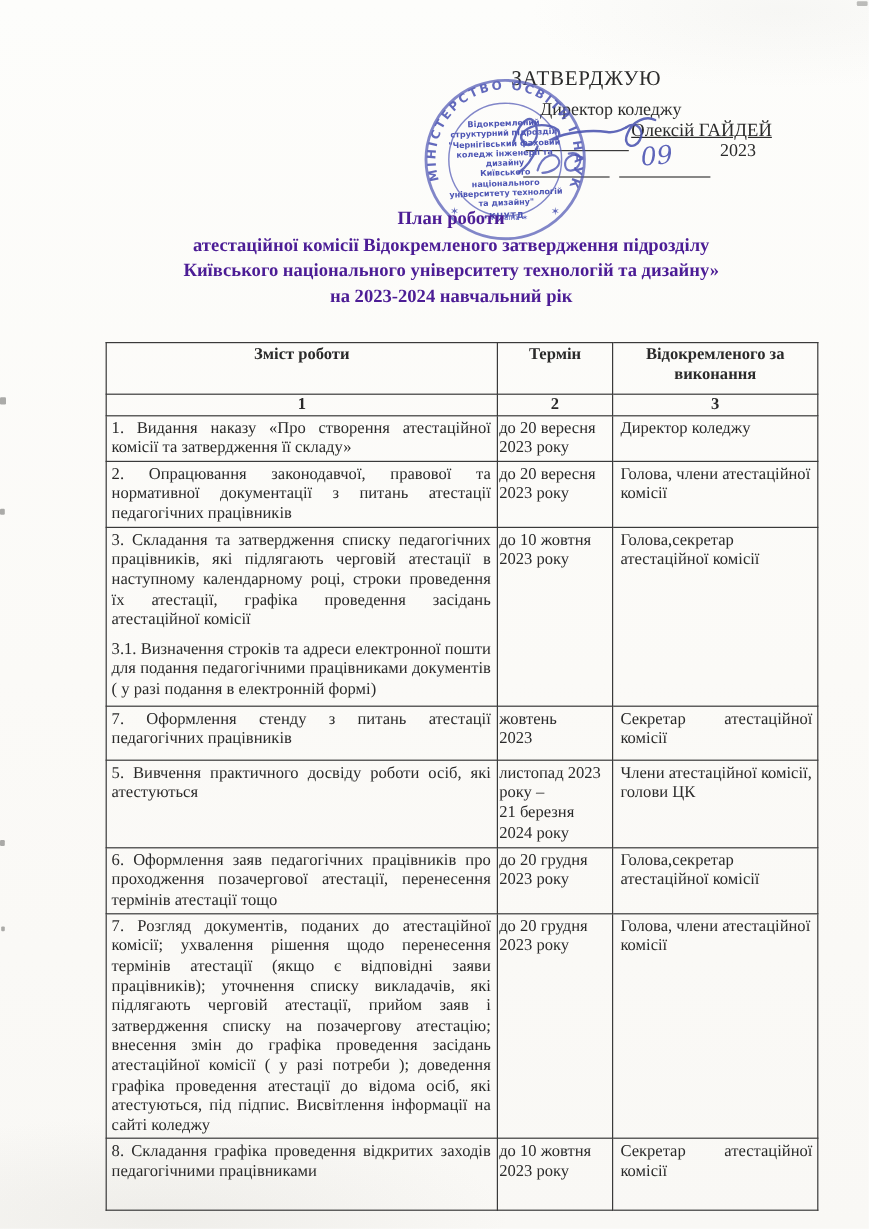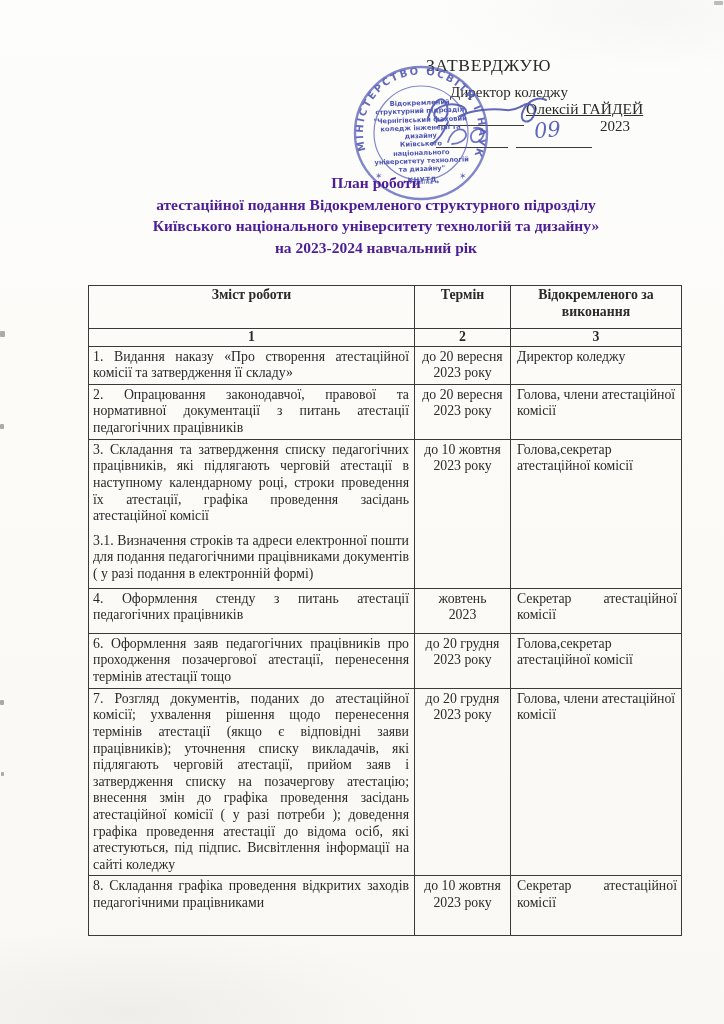--- a/index.html
+++ b/index.html
@@ -39,21 +39,21 @@
   table.plan{position:absolute;left:88px;top:285px;width:593px;
     border-collapse:collapse;table-layout:fixed;}
   table.plan td,table.plan th{border:1.4px solid #3a3a3a;vertical-align:top;
     font-size:13.8px;line-height:16.6px;overflow:hidden;}
   th.h{font-weight:bold;vertical-align:middle;text-align:center;height:40px;
     font-size:14.3px;line-height:17px;padding:1px 2px;}
   td.num{height:15px;text-align:center;font-weight:bold;padding:0;line-height:15px;font-size:14px;}
   td.cell-content{padding:2px 5px 2px 4px;}
   td.cell-content p{margin:0;text-align:justify;}
   td.cell-content p + p{margin-top:8px;}
-  td.cell-term{text-align:center;padding:2px 1px;}
+  td.cell-term{text-align:left;padding:2px 1px;}
   td.cell-resp{padding:2px 4px 2px 6px;}
   tr.row-1{height:38px;} tr.row-2{height:55px;} tr.row-3{height:149px;}
   tr.row-4{height:45px;} tr.row-5{height:73px;} tr.row-6{height:55px;}
   tr.row-7{height:185px;padding-left:46px;} tr.row-8{height:60px;}
   tr.row-4 td.cell-resp, tr.row-8 td.cell-resp{text-align:justify;}
 </style>
 </head>
 <body>
 
 <div class="speck" style="left:0;top:331px;width:5px;height:6px;"></div>
@@ -104,21 +104,21 @@
   <div>коледж інженерії та дизайну</div>
   <div>Київського національного</div>
   <div>університету технологій</div>
   <div>та дизайну"</div>
   <div class="knutd">КНУТД</div>
 </div>
 <div class="abs stamp-bottom">✶ Україна ✶</div>
 
 <div class="abs title-block">
   <div>План роботи</div>
-  <div>атестаційної подання Відокремленого структурного підрозділу</div>
+  <div>атестаційної комісії Відокремленого затвердження підрозділу</div>
   <div>Київського національного університету технологій та дизайну»</div>
   <div>на 2023-2024 навчальний рік</div>
 </div>
 
 <table class="plan">
   <colgroup>
     <col style="width:326px">
       <col style="width:96px">
       <col style="width:171px">
   </colgroup>
@@ -161,28 +161,40 @@
           <p>3.1. Визначення строків та адреси електронної пошти для подання педагогічними працівниками документів ( у разі подання в електронній формі)</p>
         </td>
         <td class="cell-term">
           <div>до 10 жовтня</div>
           <div>2023 року</div>
         </td>
         <td class="cell-resp">Голова,секретар атестаційної комісії</td>
       </tr>
       <tr class="row-4">
         <td class="cell-content">
-          <p>4. Оформлення стенду з питань атестації педагогічних працівників</p>
+          <p>7. Оформлення стенду з питань атестації педагогічних працівників</p>
         </td>
         <td class="cell-term">
           <div>жовтень</div>
           <div>2023</div>
         </td>
         <td class="cell-resp">Секретар атестаційної комісії</td>
       </tr>
+      <tr class="row-5">
+        <td class="cell-content">
+          <p>5. Вивчення практичного досвіду роботи осіб, які атестуються</p>
+        </td>
+        <td class="cell-term">
+          <div>листопад 2023</div>
+          <div>року –</div>
+          <div>21 березня</div>
+          <div>2024 року</div>
+        </td>
+        <td class="cell-resp">Члени атестаційної комісії, голови ЦК</td>
+      </tr>
       <tr class="row-6">
         <td class="cell-content">
           <p>6. Оформлення заяв педагогічних працівників про проходження позачергової атестації, перенесення термінів атестації тощо</p>
         </td>
         <td class="cell-term">
           <div>до 20 грудня</div>
           <div>2023 року</div>
         </td>
         <td class="cell-resp">Голова,секретар атестаційної комісії</td>
       </tr>

